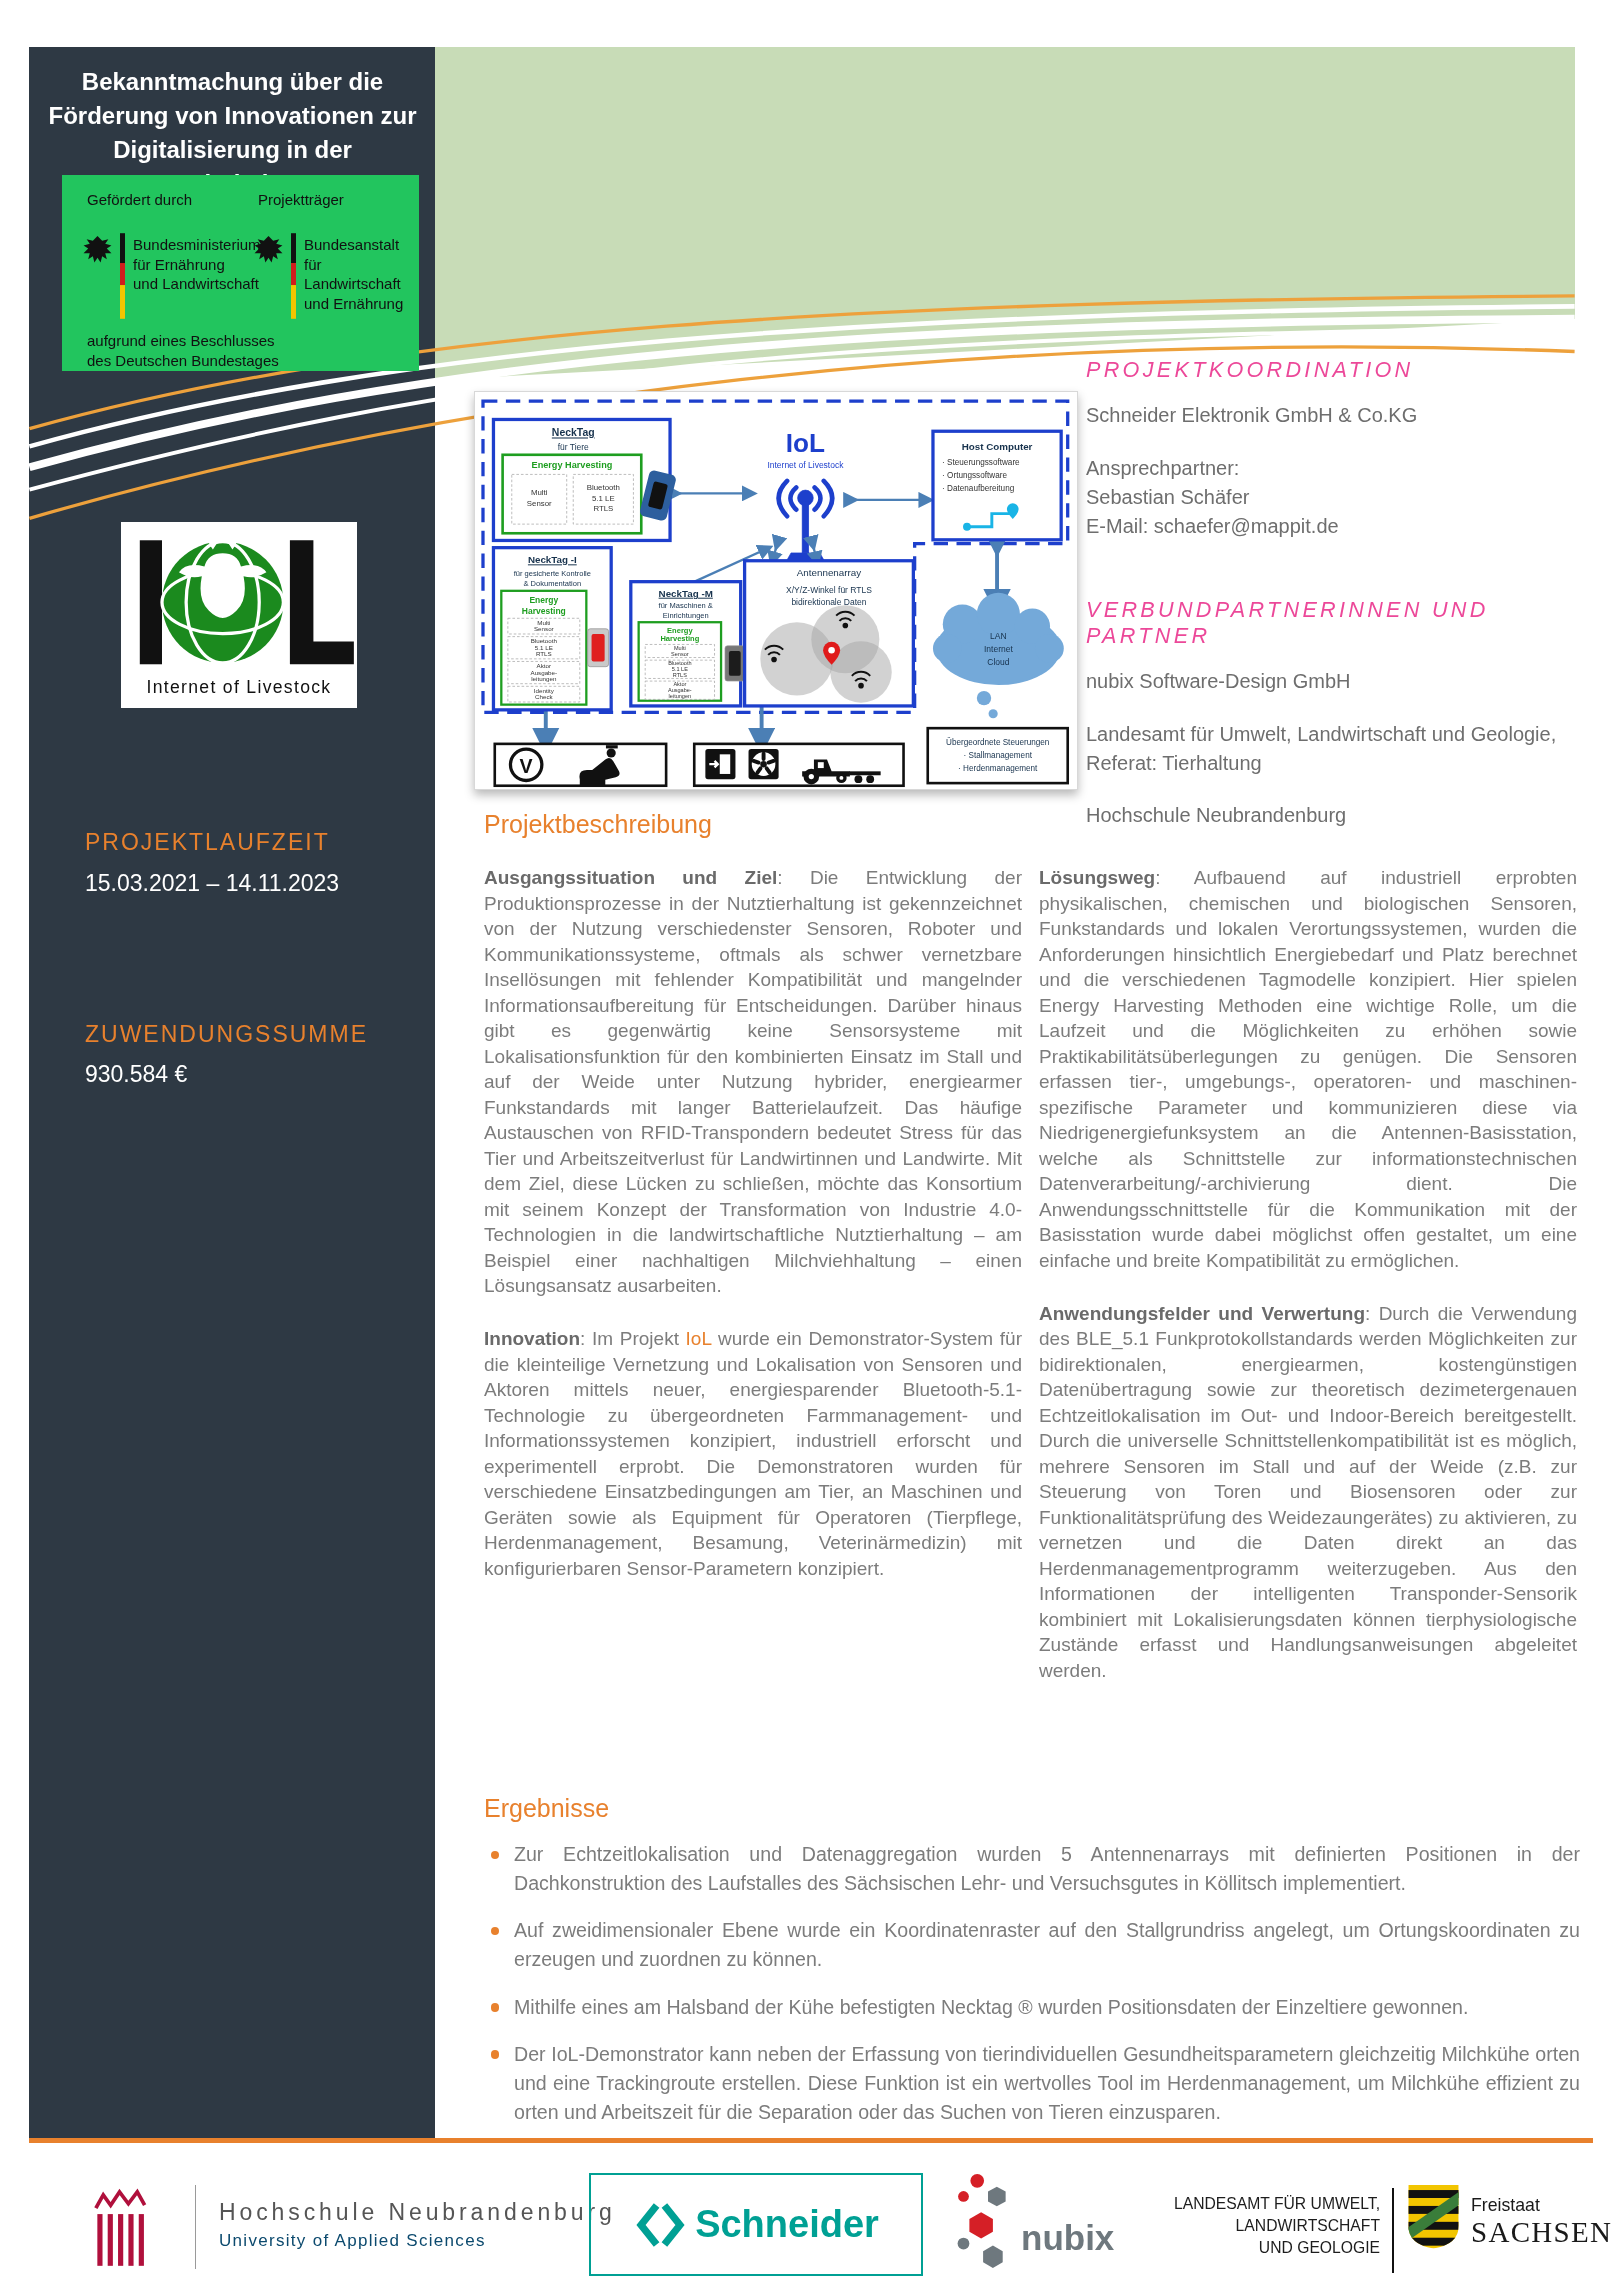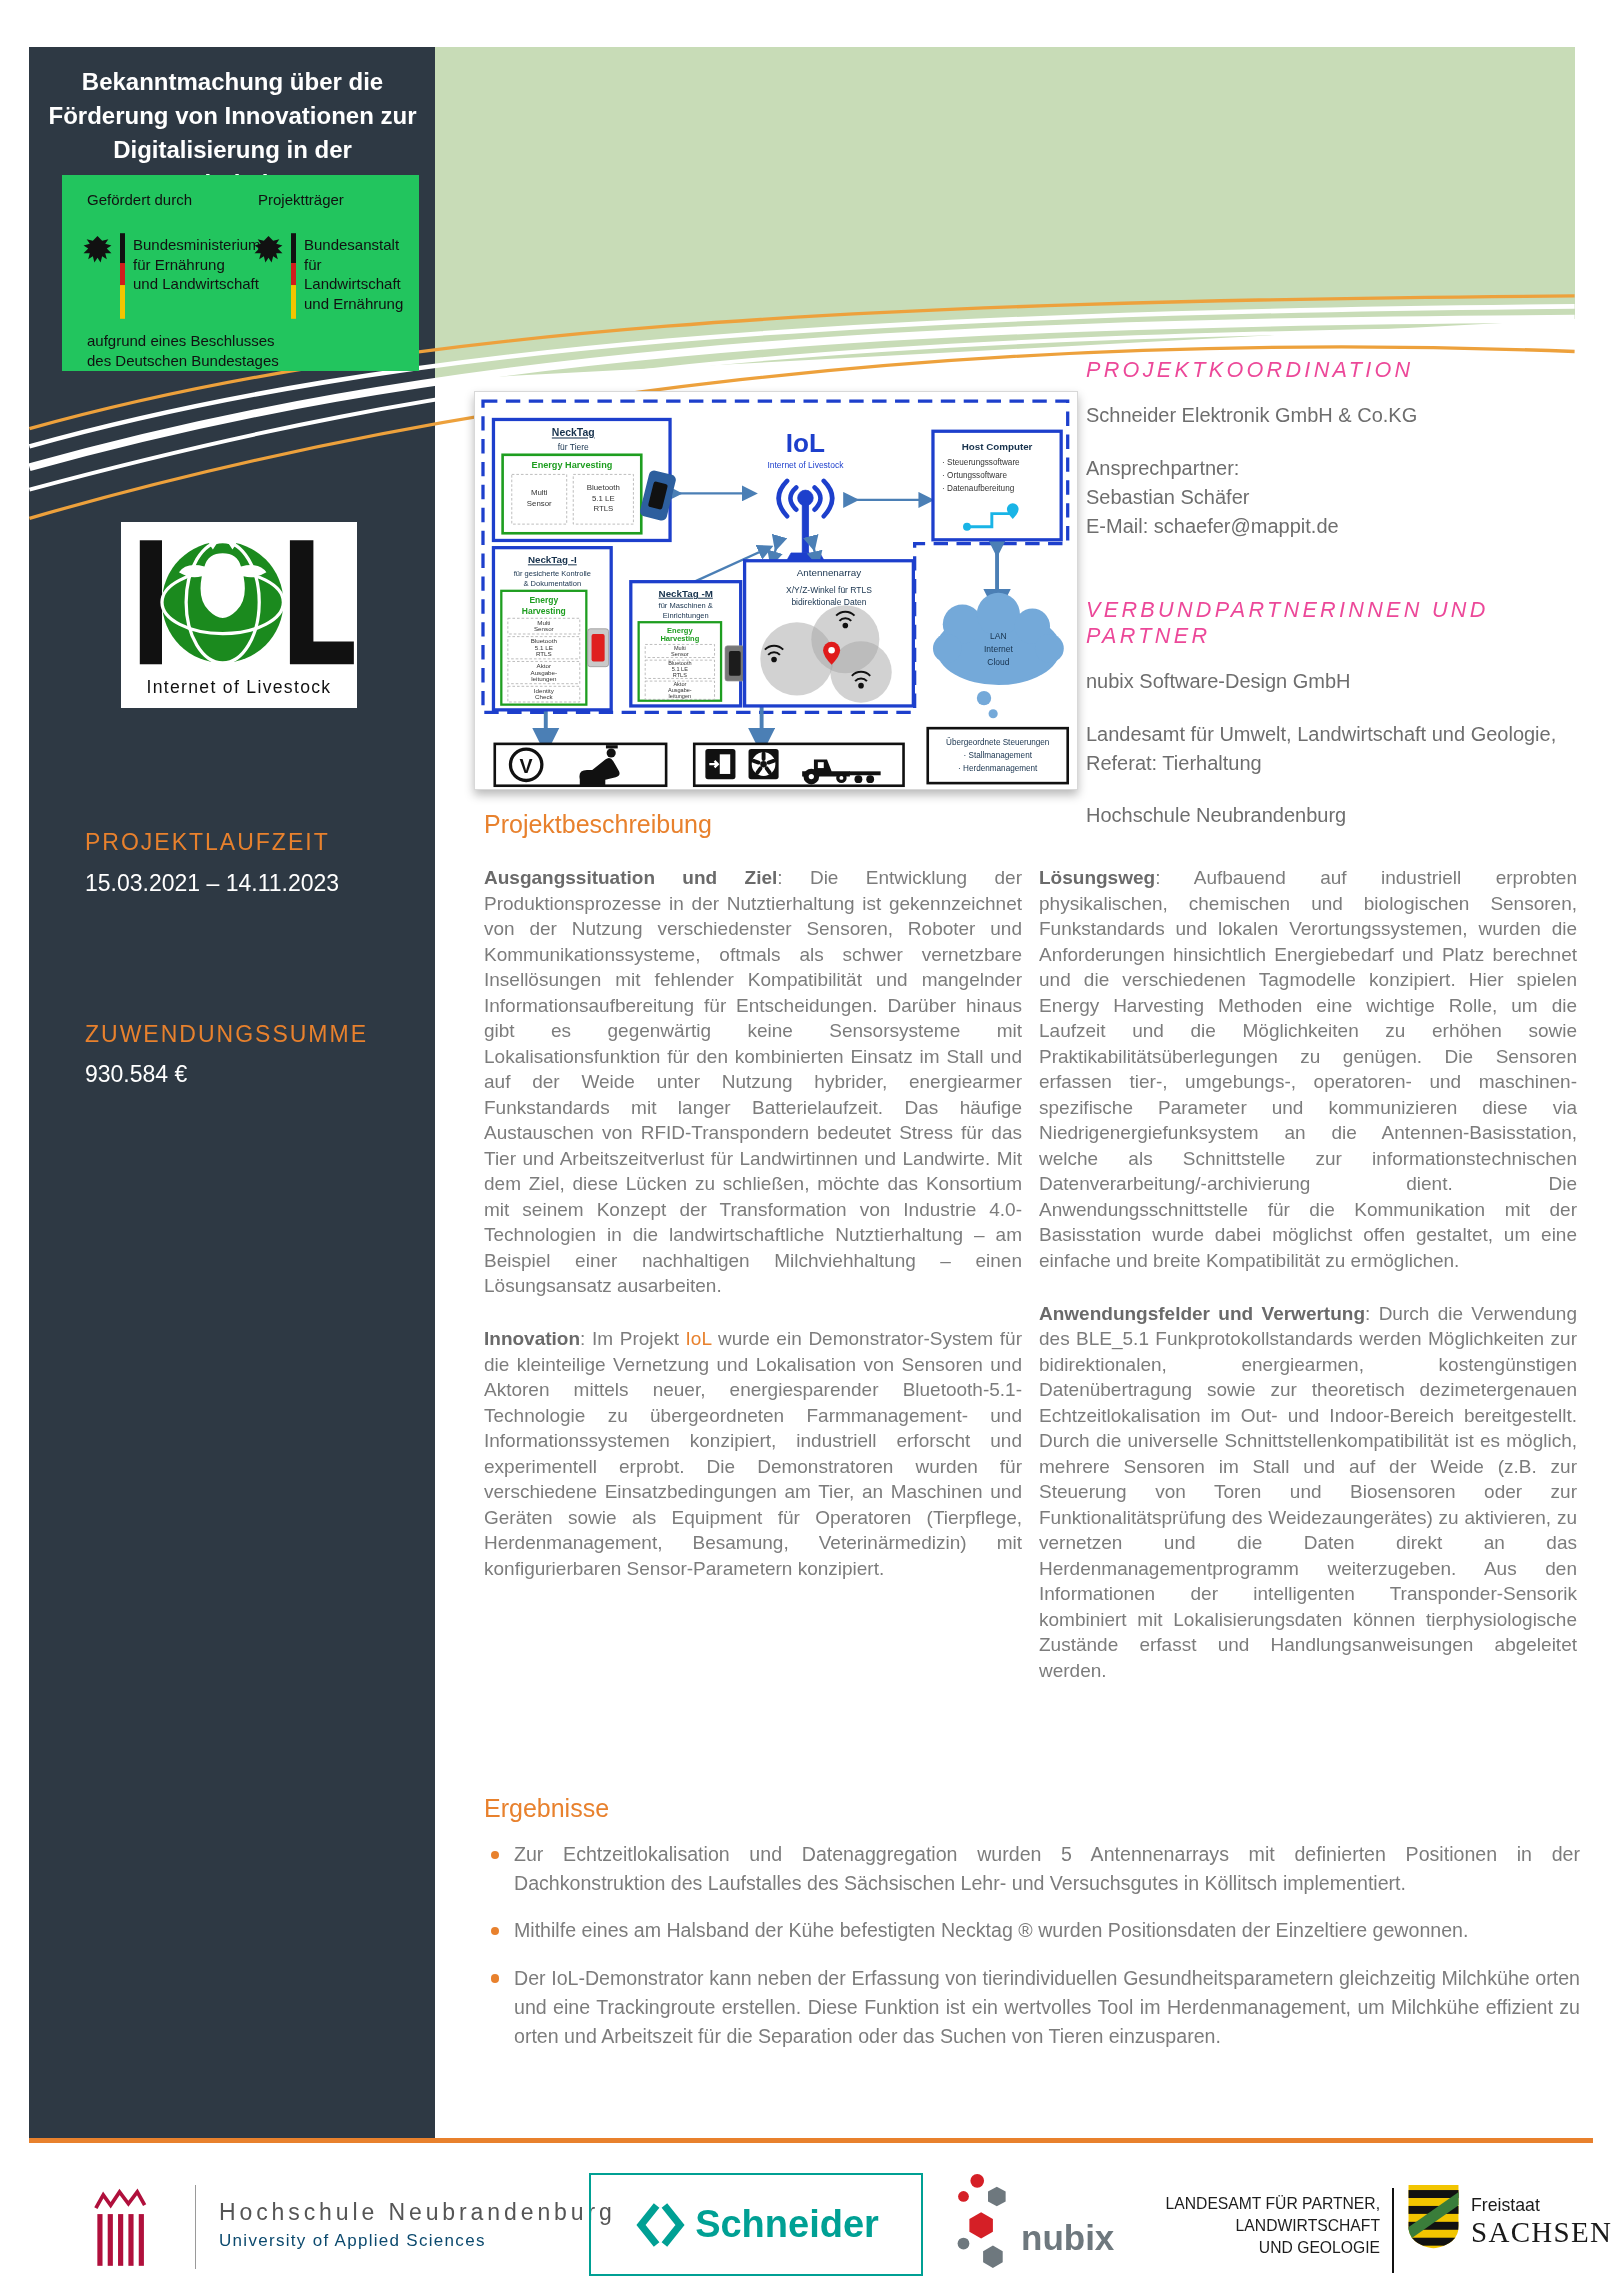--- a/index.html
+++ b/index.html
@@ -365,20 +365,21 @@
   </div>
 
   <div class="abs col" style="left:1039px;top:865px;width:538px">
     <p><span class="lead">Lösungsweg</span><span>: Aufbauend auf industriell erprobten physikalischen, chemischen und biologischen Sensoren, Funkstandards und lokalen Verortungssystemen, wurden die Anforderungen hinsichtlich Energiebedarf und Platz berechnet und die verschiedenen Tagmodelle konzipiert. Hier spielen Energy Harvesting Methoden eine wichtige Rolle, um die Laufzeit und die Möglichkeiten zu erhöhen sowie Praktikabilitätsüberlegungen zu genügen. Die Sensoren erfassen tier-, umgebungs-, operatoren- und maschinen-spezifische Parameter und kommunizieren diese via Niedrigenergiefunksystem an die Antennen-Basisstation, welche als Schnittstelle zur informationstechnischen Datenverarbeitung/-archivierung dient. Die Anwendungsschnittstelle für die Kommunikation mit der Basisstation wurde dabei möglichst offen gestaltet, um eine einfache und breite Kompatibilität zu ermöglichen.</span></p>
     <p><span class="lead">Anwendungsfelder und Verwertung</span><span>: Durch die Verwendung des BLE_5.1 Funkprotokollstandards werden Möglichkeiten zur bidirektionalen, energiearmen, kostengünstigen Datenübertragung sowie zur theoretisch dezimetergenauen Echtzeitlokalisation im Out- und Indoor-Bereich bereitgestellt. Durch die universelle Schnittstellenkompatibilität ist es möglich, mehrere Sensoren im Stall und auf der Weide (z.B. zur Steuerung von Toren und Biosensoren oder zur Funktionalitätsprüfung des Weidezaungerätes) zu aktivieren, zu vernetzen und die Daten direkt an das Herdenmanagementprogramm weiterzugeben. Aus den Informationen der intelligenten Transponder-Sensorik kombiniert mit Lokalisierungsdaten können tierphysiologische Zustände erfasst und Handlungsanweisungen abgeleitet werden.</span></p>
   </div>
 
   <div class="abs sec-head" style="left:484px;top:1794px">Ergebnisse</div>
   <ul class="abs bullets">
     <li>Zur Echtzeitlokalisation und Datenaggregation wurden 5 Antennenarrays mit definierten Positionen in der Dachkonstruktion des Laufstalles des Sächsischen Lehr- und Versuchsgutes in Köllitsch implementiert.</li>
+    <li>Auf zweidimensionaler Ebene wurde ein Koordinatenraster auf den Stallgrundriss angelegt, um Ortungskoordinaten zu erzeugen und zuordnen zu können.</li>
     <li>Mithilfe eines am Halsband der Kühe befestigten Necktag ® wurden Positionsdaten der Einzeltiere gewonnen.</li>
     <li>Der IoL-Demonstrator kann neben der Erfassung von tierindividuellen Gesundheitsparametern gleichzeitig Milchkühe orten und eine Trackingroute erstellen. Diese Funktion ist ein wertvolles Tool im Herdenmanagement, um Milchkühe effizient zu orten und Arbeitszeit für die Separation oder das Suchen von Tieren einzusparen.</li>
   </ul>
 
   <div class="abs rule"></div>
 
   <svg class="abs foot" style="left:72px;top:2186px" width="98" height="85" viewBox="0 0 80 115">
     <polyline points="6,30 16,12 26,26 38,8 50,24 62,8 72,26" fill="none" stroke="#B0103C" stroke-width="5"></polyline>
     <rect x="8" y="38" width="7" height="70" fill="#B0103C"></rect>
       <rect x="22" y="38" width="7" height="70" fill="#B0103C"></rect>
@@ -404,21 +405,21 @@
     <circle cx="24" cy="10" r="7" fill="#D51F26"></circle>
     <circle cx="10" cy="26" r="5.5" fill="#D51F26"></circle>
     <polygon points="44,16 53,21 53,31 44,36 35,31 35,21" fill="#6E787E"></polygon>
     <polygon points="28,42 40,49 40,62 28,69 16,62 16,49" fill="#D51F26"></polygon>
     <circle cx="10" cy="74" r="6" fill="#6E787E"></circle>
     <polygon points="40,76 50,82 50,93 40,99 30,93 30,82" fill="#6E787E"></polygon>
   </svg>
   <div class="abs foot nubix-word" style="left:1021px;top:2218px">nubix</div>
 
   <div class="abs la-block foot">
-    <div>LANDESAMT FÜR PARTNER,</div>
+    <div>LANDESAMT FÜR UMWELT,</div>
     <div>LANDWIRTSCHAFT</div>
     <div>UND GEOLOGIE</div>
   </div>
   <div class="abs foot" style="left:1392px;top:2188px;width:2px;height:85px;background:#111"></div>
 
   <svg class="abs foot" style="left:1408px;top:2185px" width="51" height="65" viewBox="0 0 70 90">
     <defs>
         <clipPath id="shield">
           <path d="M0,0 h70 v56 q0,26 -35,32 q-35,-6 -35,-32 z"></path>
         </clipPath>

